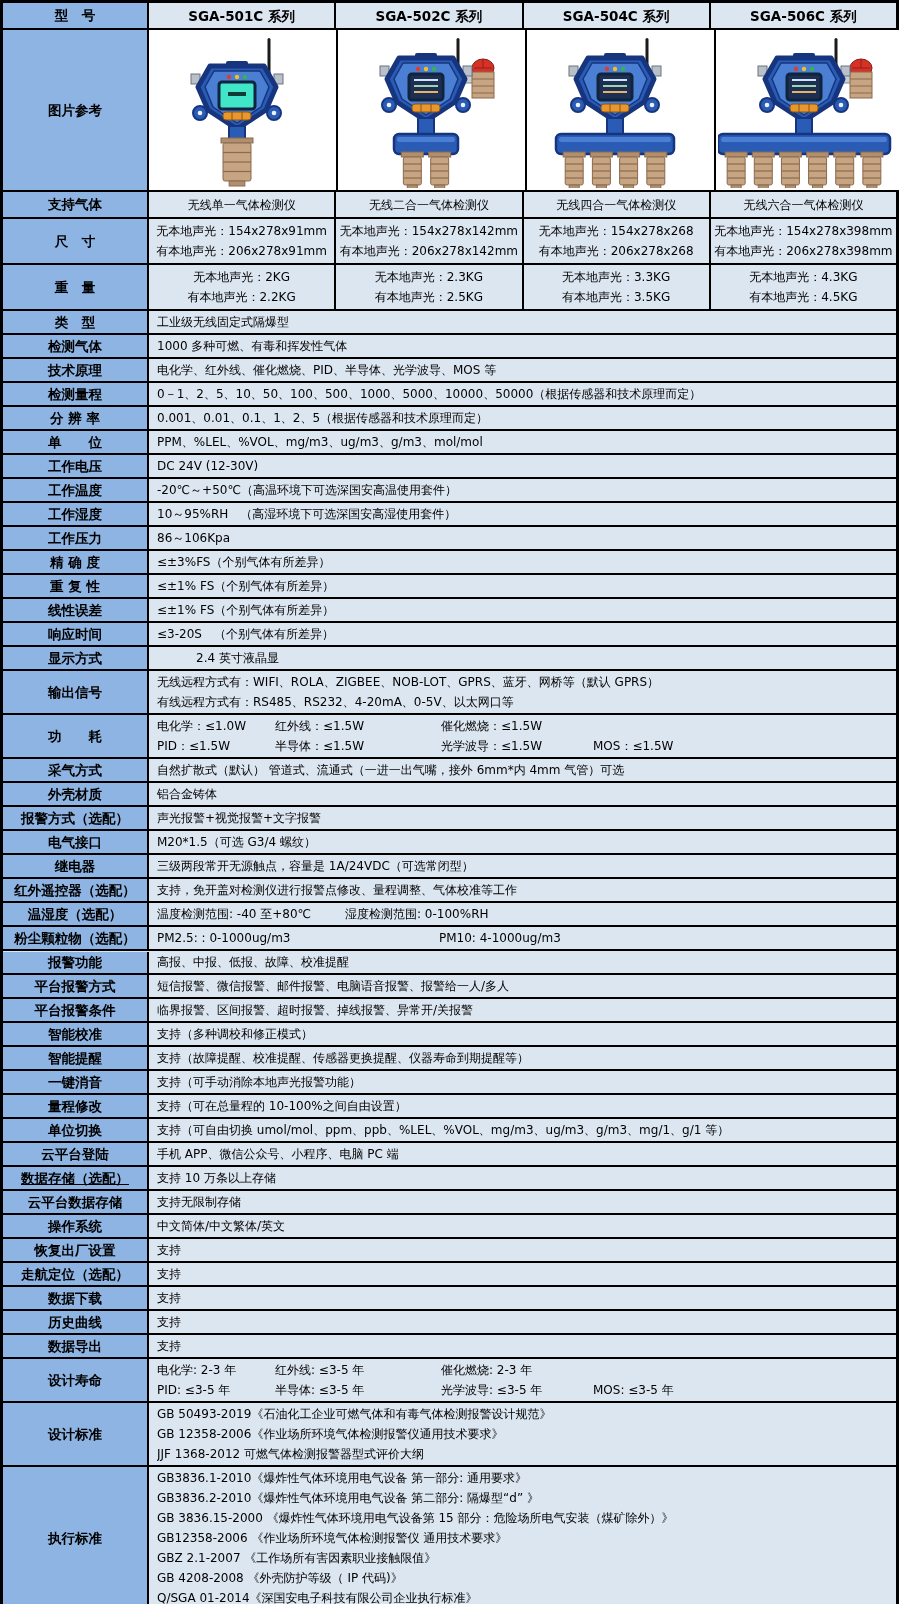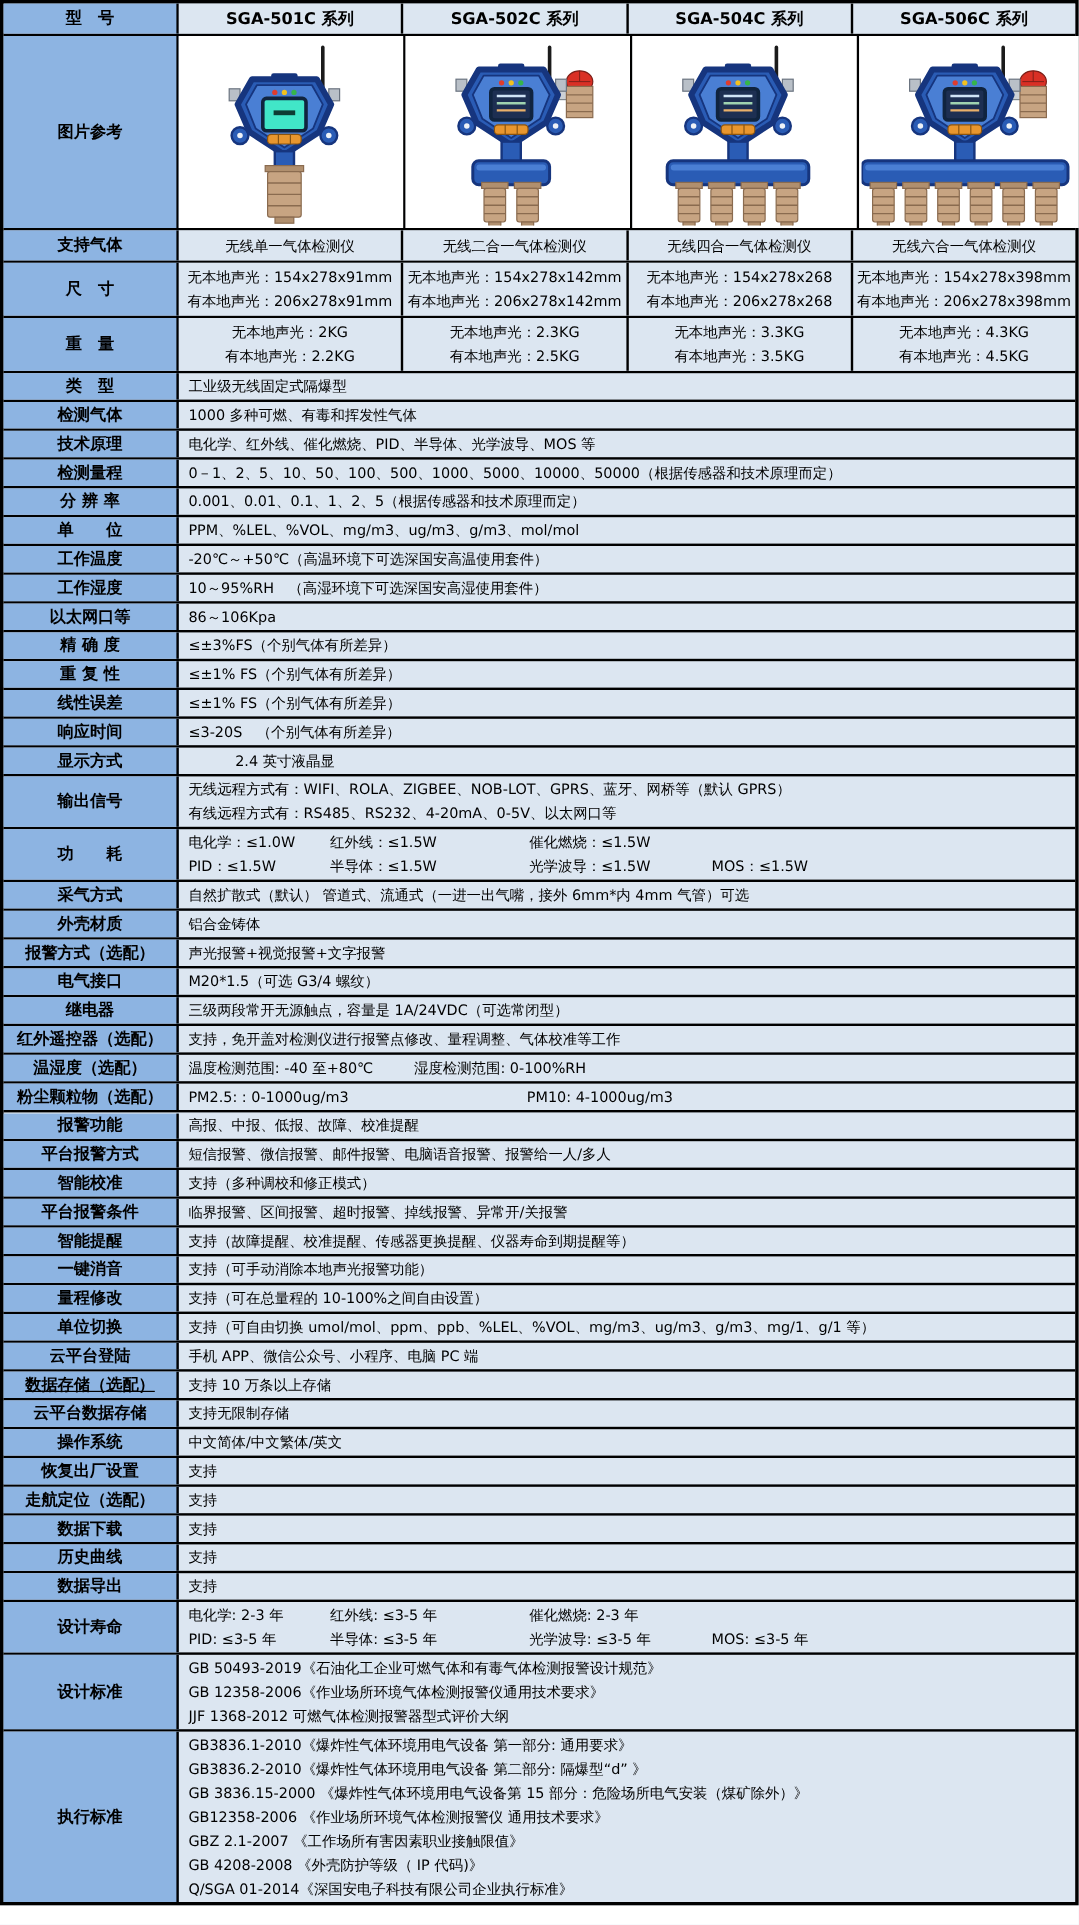--- a/index.html
+++ b/index.html
@@ -383,34 +383,40 @@
         <div class="value-cell">
           <div class="vline"><span class="seg">0.001、0.01、0.1、1、2、5（根据传感器和技术原理而定）</span></div>
         </div>
       </div>
       <div class="row" style="min-height: 22px;">
         <div class="label-cell">单　　位</div>
         <div class="value-cell">
           <div class="vline"><span class="seg">PPM、%LEL、%VOL、mg/m3、ug/m3、g/m3、mol/mol</span></div>
         </div>
       </div>
+      <div class="row" style="min-height: 22px;">
+        <div class="label-cell">工作电压</div>
+        <div class="value-cell">
+          <div class="vline"><span class="seg">DC 24V (12-30V)</span></div>
+        </div>
+      </div>
       <div class="row" style="min-height: 22px; justify-content: flex-end;">
         <div class="label-cell">工作温度</div>
         <div class="value-cell">
           <div class="vline"><span class="seg">-20℃～+50℃（高温环境下可选深国安高温使用套件）</span></div>
         </div>
       </div>
       <div class="row" style="min-height: 22px;">
         <div class="label-cell">工作湿度</div>
         <div class="value-cell">
           <div class="vline"><span class="seg">10～95%RH　（高湿环境下可选深国安高湿使用套件）</span></div>
         </div>
       </div>
       <div class="row" style="min-height: 22px;">
-        <div class="label-cell">以太网口等</div>
+        <div class="label-cell">工作压力</div>
         <div class="value-cell">
           <div class="vline"><span class="seg">86～106Kpa</span></div>
         </div>
       </div>
       <div class="row" style="min-height: 22px;">
         <div class="label-cell">精 确 度</div>
         <div class="value-cell">
           <div class="vline"><span class="seg">≤±3%FS（个别气体有所差异）</span></div>
         </div>
       </div>
@@ -506,29 +512,29 @@
           <div class="vline"><span class="seg">高报、中报、低报、故障、校准提醒</span></div>
         </div>
       </div>
       <div class="row" style="min-height: 22px;">
         <div class="label-cell">平台报警方式</div>
         <div class="value-cell">
           <div class="vline"><span class="seg">短信报警、微信报警、邮件报警、电脑语音报警、报警给一人/多人</span></div>
         </div>
       </div>
       <div class="row" style="min-height: 22px;">
+        <div class="label-cell">平台报警条件</div>
+        <div class="value-cell">
+          <div class="vline"><span class="seg">临界报警、区间报警、超时报警、掉线报警、异常开/关报警</span></div>
+        </div>
+      </div>
+      <div class="row" style="min-height: 22px;">
         <div class="label-cell">智能校准</div>
         <div class="value-cell">
           <div class="vline"><span class="seg">支持（多种调校和修正模式）</span></div>
-        </div>
-      </div>
-      <div class="row" style="min-height: 22px;">
-        <div class="label-cell">平台报警条件</div>
-        <div class="value-cell">
-          <div class="vline"><span class="seg">临界报警、区间报警、超时报警、掉线报警、异常开/关报警</span></div>
         </div>
       </div>
       <div class="row" style="min-height: 22px;">
         <div class="label-cell">智能提醒</div>
         <div class="value-cell">
           <div class="vline"><span class="seg">支持（故障提醒、校准提醒、传感器更换提醒、仪器寿命到期提醒等）</span></div>
         </div>
       </div>
       <div class="row" style="min-height: 22px;">
         <div class="label-cell">一键消音</div>

